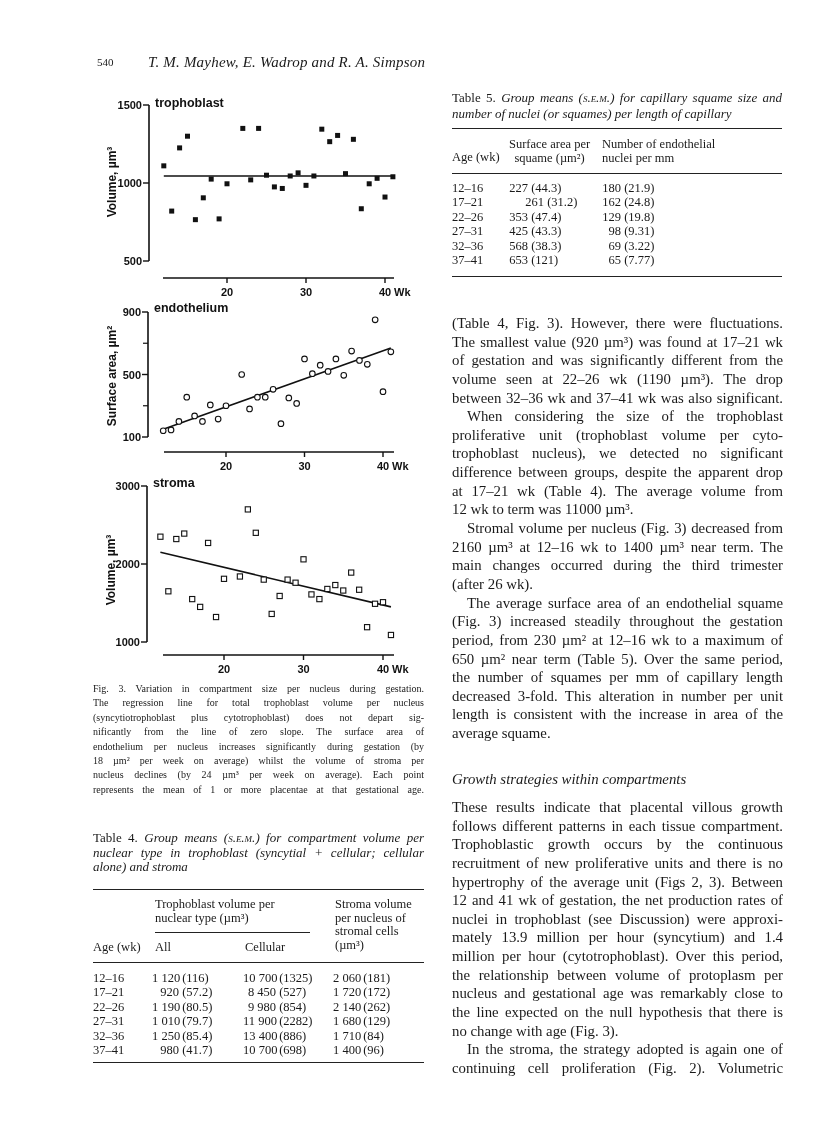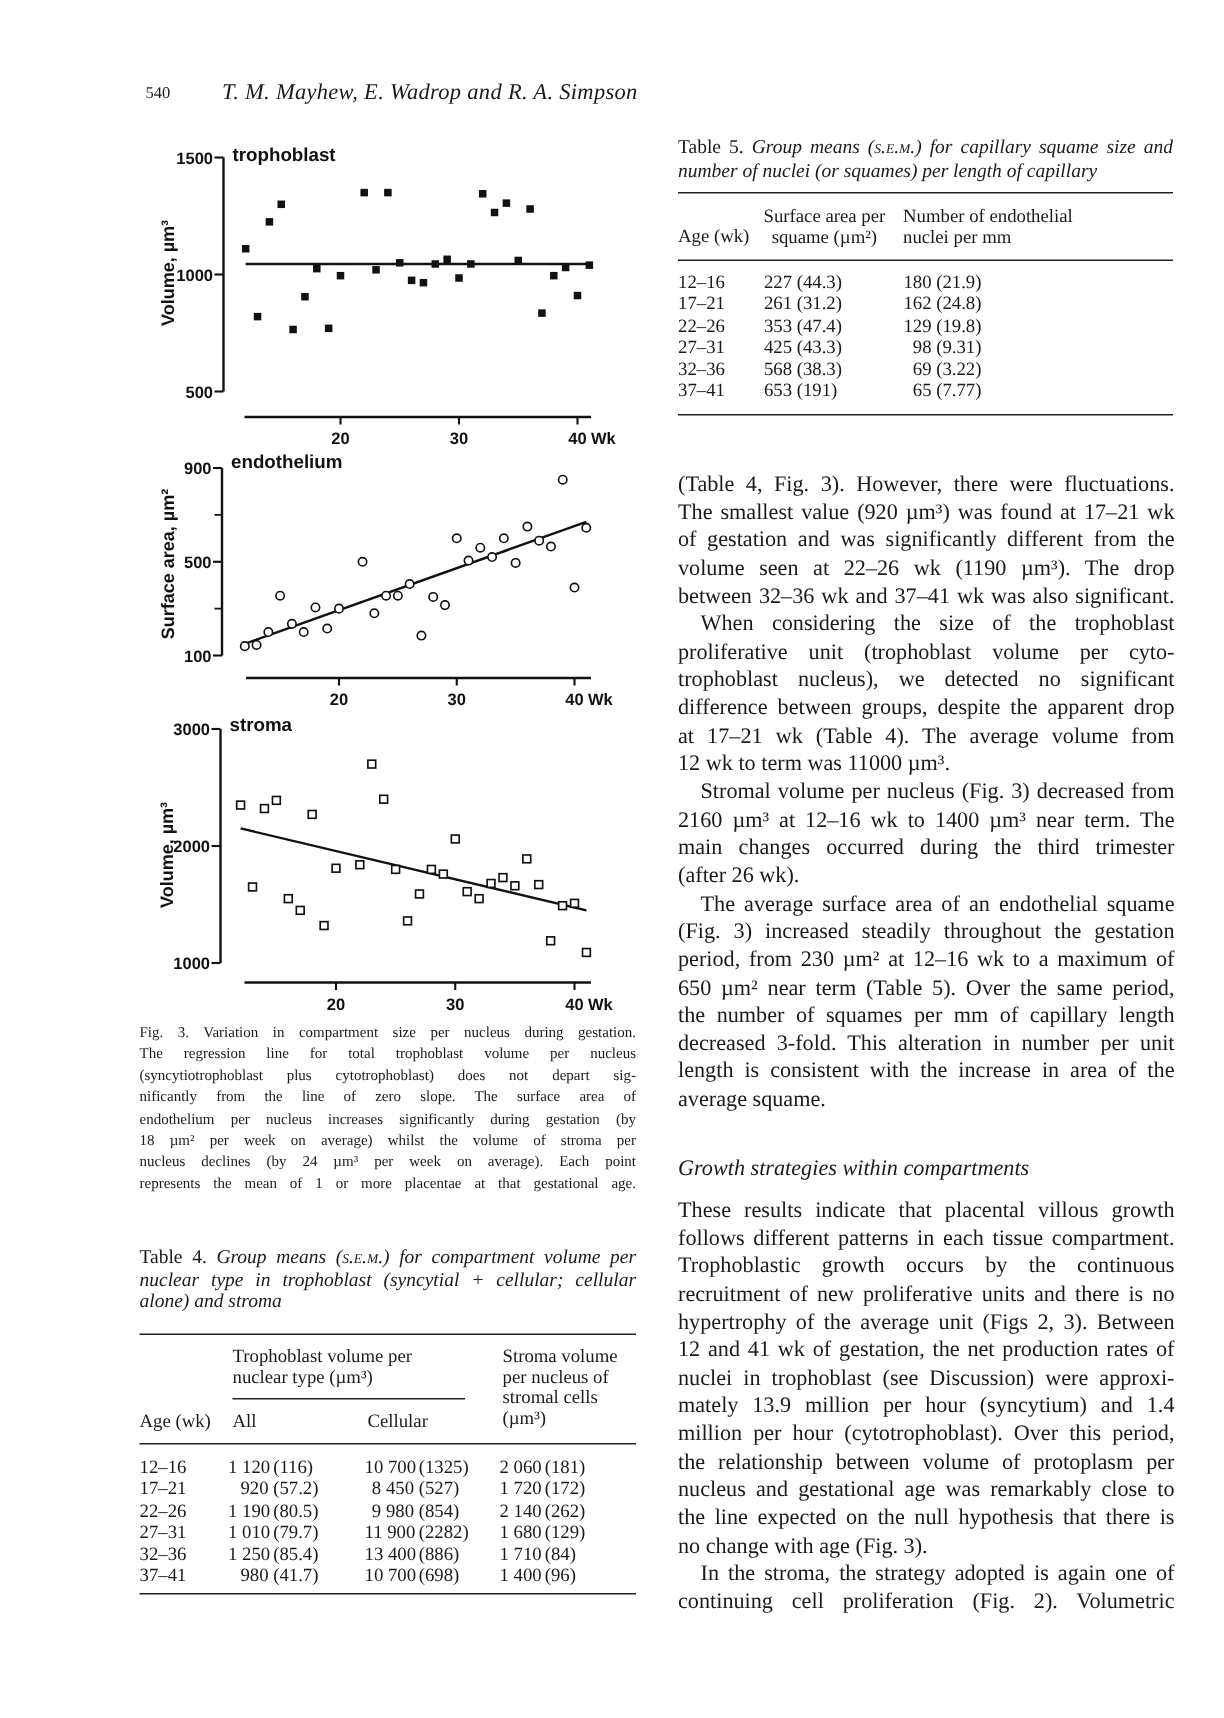--- a/index.html
+++ b/index.html
@@ -300,41 +300,41 @@
   </div>
   <div class="abs rule" style="left:452px; top:173px; width:330px;"></div>
   <div class="abs tbody" style="left:0; top:181px; width:816px;">
       <div class="trow">
         <span class="tcell" style="left: 452px;">12–16</span>
         <span class="tcell" style="left: 509px;"><span class="v" style="width: 19px;">227</span><span> (44.3)</span></span>
         <span class="tcell" style="left: 602px;"><span class="v" style="width: 19px;">180</span><span> (21.9)</span></span>
       </div>
       <div class="trow">
         <span class="tcell" style="left: 452px;">17–21</span>
-        <span class="tcell" style="left: 509px;"><span class="v" style="width: 19px;">261</span><span> (31.2)</span></span>
+        <span class="tcell" style="left: 509px;"><span class="v" style="width: 19px; margin-left: 16px;">261</span><span> (31.2)</span></span>
         <span class="tcell" style="left: 602px;"><span class="v" style="width: 19px;">162</span><span> (24.8)</span></span>
       </div>
       <div class="trow">
         <span class="tcell" style="left: 452px;">22–26</span>
         <span class="tcell" style="left: 509px;"><span class="v" style="width: 19px;">353</span><span> (47.4)</span></span>
         <span class="tcell" style="left: 602px;"><span class="v" style="width: 19px;">129</span><span> (19.8)</span></span>
       </div>
       <div class="trow">
         <span class="tcell" style="left: 452px;">27–31</span>
         <span class="tcell" style="left: 509px;"><span class="v" style="width: 19px;">425</span><span> (43.3)</span></span>
         <span class="tcell" style="left: 602px;"><span class="v" style="width: 19px;">98</span><span> (9.31)</span></span>
       </div>
       <div class="trow">
         <span class="tcell" style="left: 452px;">32–36</span>
         <span class="tcell" style="left: 509px;"><span class="v" style="width: 19px;">568</span><span> (38.3)</span></span>
         <span class="tcell" style="left: 602px;"><span class="v" style="width: 19px;">69</span><span> (3.22)</span></span>
       </div>
       <div class="trow">
         <span class="tcell" style="left: 452px;">37–41</span>
-        <span class="tcell" style="left: 509px;"><span class="v" style="width: 19px;">653</span><span> (191)</span></span>
+        <span class="tcell" style="left: 509px;"><span class="v" style="width: 19px;">653</span><span> (121)</span></span>
         <span class="tcell" style="left: 602px;"><span class="v" style="width: 19px;">65</span><span> (7.77)</span></span>
       </div>
     </div>
   <div class="abs rule" style="left:452px; top:276px; width:330px;"></div>
 
   <div id="block-a" class="abs body-block">
     <div class="para jl">
         <div class="ln j">(Table 4, Fig. 3). However, there were fluctuations.</div>
         <div class="ln j">The smallest value (920 µm³) was found at 17–21 wk</div>
         <div class="ln j">of gestation and was significantly different from the</div>

